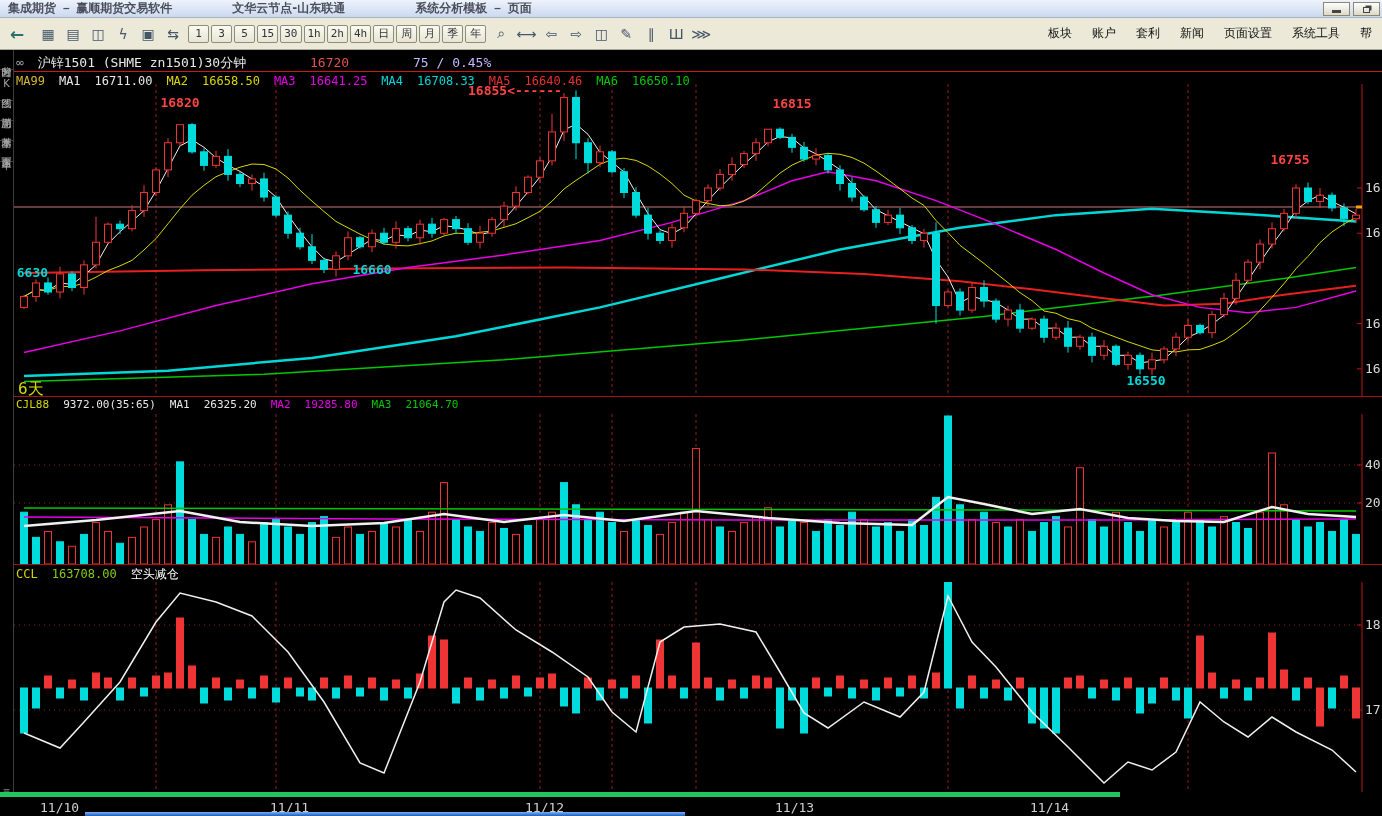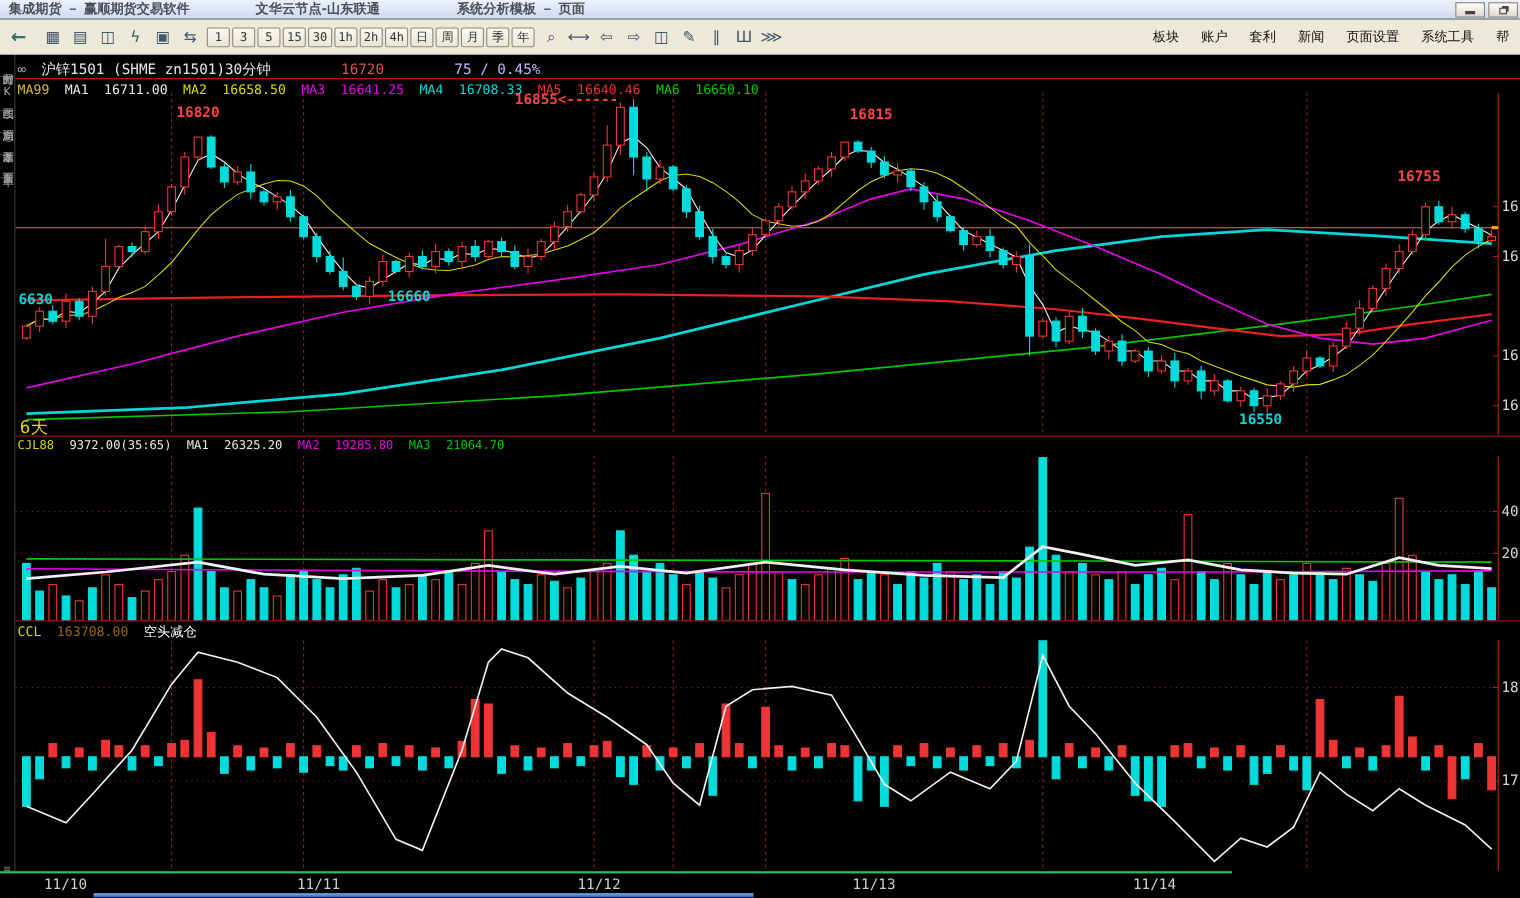--- a/index.html
+++ b/index.html
@@ -38,21 +38,21 @@
   #p3-row{top:566px;font-size:12px}
   .seg{margin-right:14px}
   .linkicon{color:#9aa2aa;margin-right:6px;font-size:13px}
   #lbl-6d{position:absolute;top:379px;left:18px;color:#d8d800;font-size:16px;z-index:4;
     font-family:"DejaVu Sans Mono",monospace}
   svg{position:absolute;left:14px;display:block}
   #svg-main{top:84px}
   #svg-vol{top:414px}
   #svg-ccl{top:582px}
   .axisbar{position:absolute;top:792px;left:0;width:1120px;height:24px;background:#000;
-    border-top:2px solid #22c55e}
+    border-top:5px solid #22c55e}
   .axisbar .date{position:absolute;top:3px;color:#cfcfcf;font-size:13px;
     font-family:"DejaVu Sans Mono",monospace}
   .bluestrip{position:absolute;bottom:0;left:85px;width:600px;height:4px;
     background:linear-gradient(#7cb0f0,#1d5cbe);z-index:6}
 </style>
 </head>
 <body>
 
 <div class="titlebar">
   <span>集成期货 － 赢顺期货交易软件</span>
@@ -526,21 +526,21 @@
     <rect x="1302.5" y="108.56" width="7" height="41.44" fill="#00dcdc" stroke="#00dcdc"></rect>
     <rect x="1314.5" y="117.44" width="7" height="32.56" fill="#00dcdc" stroke="#00dcdc"></rect>
     <rect x="1326.5" y="105.6" width="7" height="44.4" fill="#00dcdc" stroke="#00dcdc"></rect>
     <rect x="1338.5" y="120.4" width="7" height="29.6" fill="#00dcdc" stroke="#00dcdc"></rect>
     <polyline points="10,94 490,95 970,96 1342,97" fill="none" stroke="#00c800" stroke-width="1.5"></polyline>
     <polyline points="10,103 370,105 730,106 1090,106 1342,105" fill="none" stroke="#e800e8" stroke-width="1.5"></polyline>
     <polyline points="10,112 82,106 166,97 226,108 298,112 370,109 430,100 490,108 550,101 610,107 682,97 754,104 826,109 898,111 934,83 970,90 1018,100 1066,95 1114,104 1162,107 1210,108 1258,93 1294,100 1342,103" fill="none" stroke="#f0f0f0" stroke-width="2.5"></polyline>
   </svg>
 <div class="redline" style="top:564px;background:#a81212"></div>
 
-<div class="row" id="p3-row"><span class="seg" style="color: rgb(216, 216, 0);">CCL</span><span class="seg" style="color: #a16207;">163708.00</span><span class="seg" style="color: #ffffff;">空头减仓</span></div>
+<div class="row" id="p3-row"><span class="seg" style="color: rgb(216, 216, 0);">CCL</span><span class="seg" style="color: #84cc16;">163708.00</span><span class="seg" style="color: #ffffff;">空头减仓</span></div>
 <svg id="svg-ccl" width="1368" height="210">
     <line x1="142" x2="142" y1="0" y2="210" stroke="#8a1f1f" stroke-dasharray="3,3" stroke-width="1"></line>
     <line x1="262" x2="262" y1="0" y2="210" stroke="#8a1f1f" stroke-dasharray="3,3" stroke-width="1"></line>
     <line x1="526" x2="526" y1="0" y2="210" stroke="#8a1f1f" stroke-dasharray="3,3" stroke-width="1"></line>
     <line x1="598" x2="598" y1="0" y2="210" stroke="#8a1f1f" stroke-dasharray="3,3" stroke-width="1"></line>
     <line x1="682" x2="682" y1="0" y2="210" stroke="#8a1f1f" stroke-dasharray="3,3" stroke-width="1"></line>
     <line x1="934" x2="934" y1="0" y2="210" stroke="#8a1f1f" stroke-dasharray="3,3" stroke-width="1"></line>
     <line x1="1174" x2="1174" y1="0" y2="210" stroke="#8a1f1f" stroke-dasharray="3,3" stroke-width="1"></line>
     <line x1="1348" x2="1348" y1="0" y2="210" stroke="#c01414" stroke-width="1"></line>
     <line x1="0" x2="1348" y1="43" y2="43" stroke="#8a1f1f" stroke-dasharray="1,4"></line>

